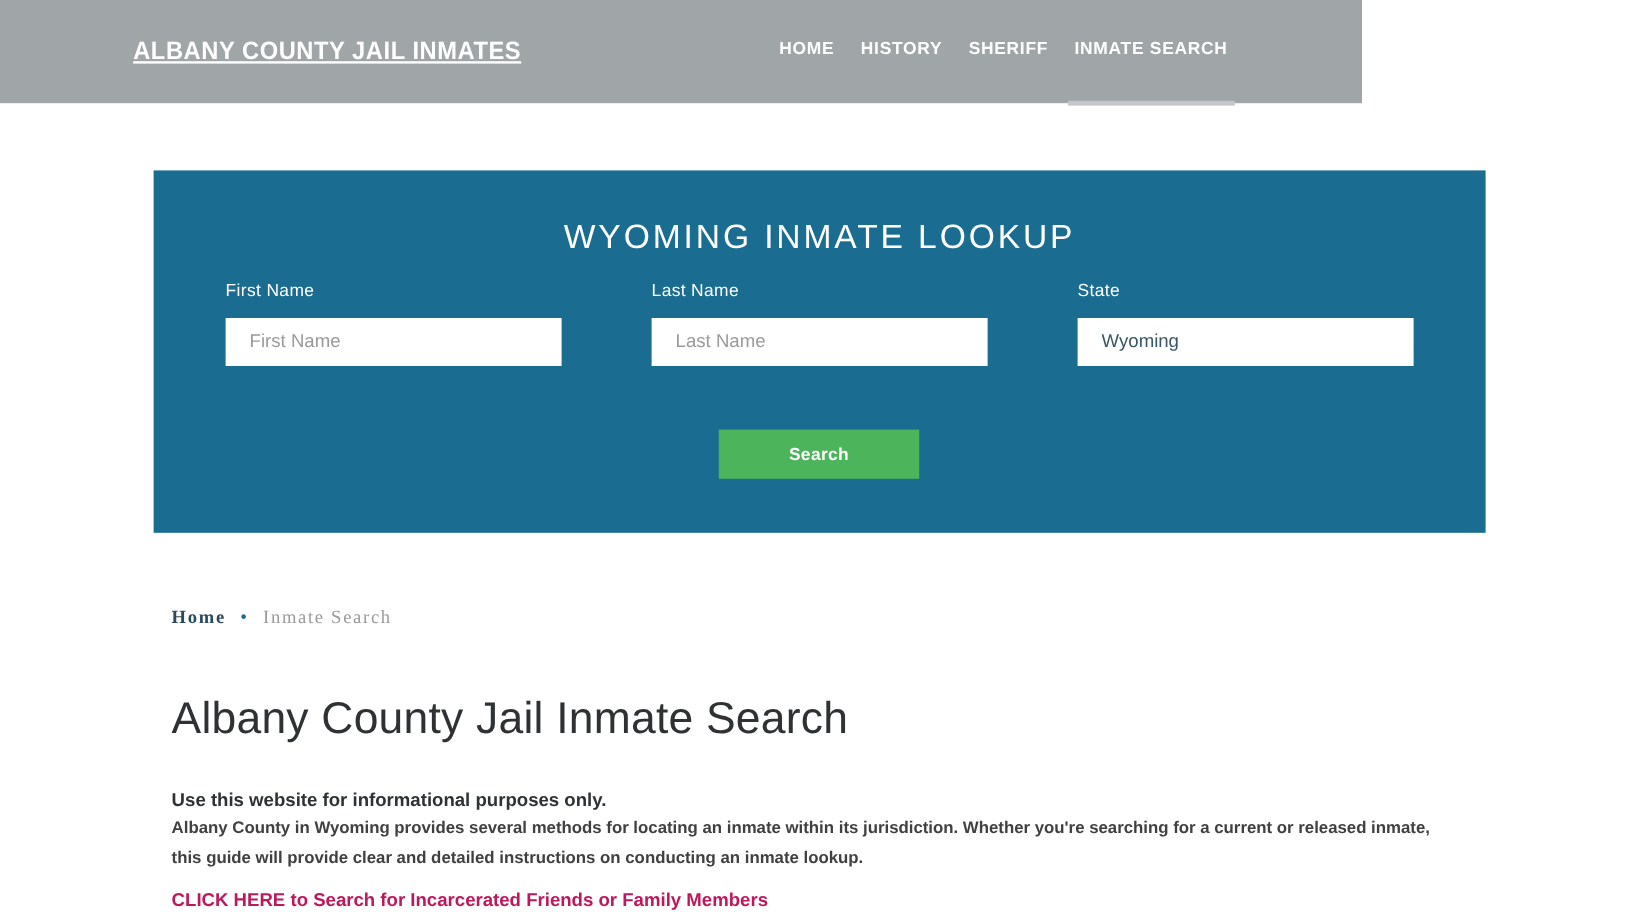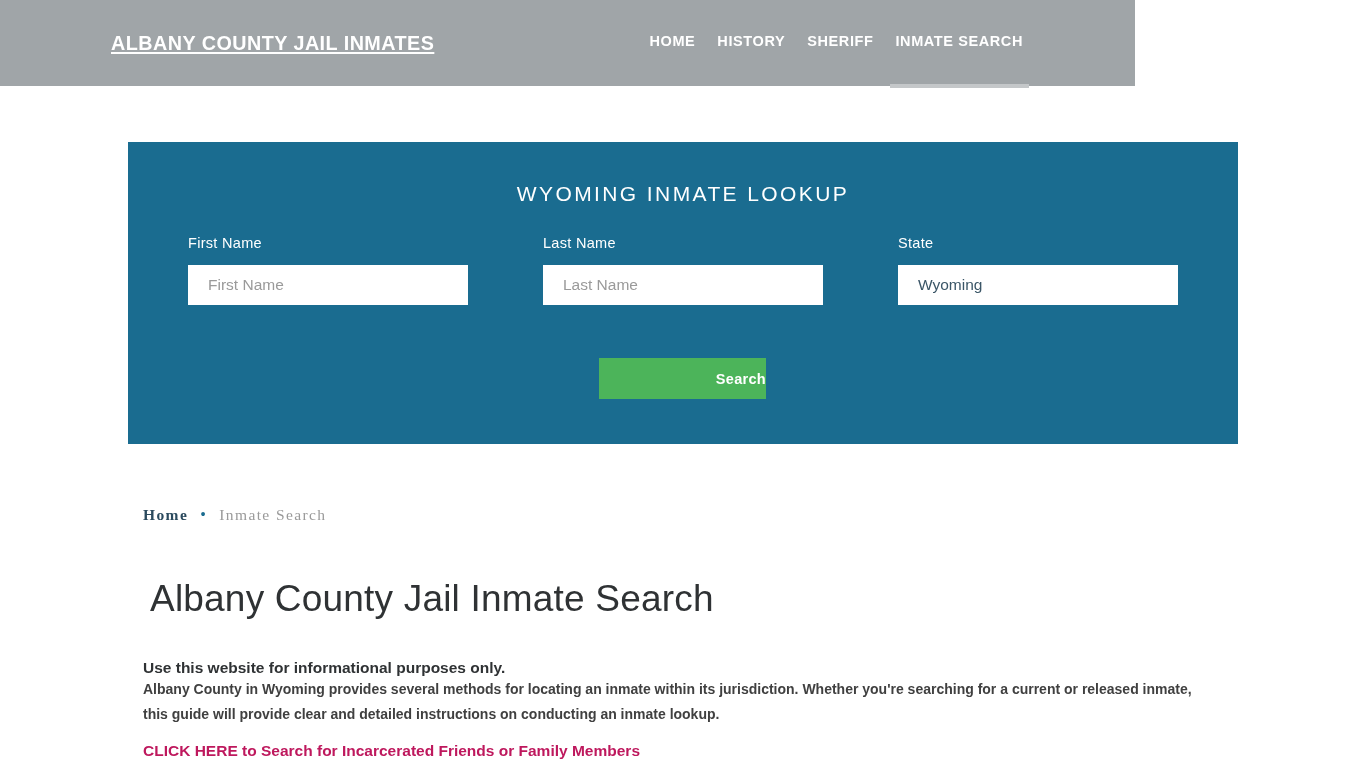--- a/index.html
+++ b/index.html
@@ -78,21 +78,21 @@
     background: #1a6c90;
   }
 
   .lookup-title {
     position: absolute;
     top: 40px;
     left: 0;
     width: 100%;
     text-align: center;
     font-family: "Liberation Sans Narrow", "Liberation Sans", sans-serif;
-    font-size: 21px;
+    font-size: 28px;
     font-weight: normal;
     color: #ffffff;
     letter-spacing: 2.4px;
     text-transform: uppercase;
   }
 
   .field-group { position: absolute; }
   .field-first { left: 60px;  top: 93px; width: 280px; }
   .field-last  { left: 415px; top: 93px; width: 280px; }
   .field-state { left: 770px; top: 93px; width: 280px; }
@@ -127,21 +127,20 @@
     height: 41px;
     background: #4cb45a;
     border: none;
     outline: none;
     cursor: pointer;
     font-family: "Liberation Sans", sans-serif;
     font-size: 14.5px;
     font-weight: bold;
     color: #ffffff;
     letter-spacing: 0.3px;
-    text-align: right;
   }
 
   
   .breadcrumb {
     position: absolute;
     left: 143px;
     top: 506px;
     display: flex;
     align-items: center;
     gap: 12px;
@@ -157,21 +156,20 @@
   .page-title {
     position: absolute;
     left: 143px;
     top: 578px;
     font-family: "Liberation Sans Narrow", "Liberation Sans", sans-serif;
     font-size: 37px;
     font-weight: normal;
     color: #2f3234;
     letter-spacing: 0.2px;
     white-space: nowrap;
-    margin-left: 7px;
   }
 
   .lede {
     position: absolute;
     left: 143px;
     top: 637px;
     font-family: "Liberation Sans Narrow", "Liberation Sans", sans-serif;
     font-size: 15.5px;
     font-weight: bold;
     color: #2f3234;

